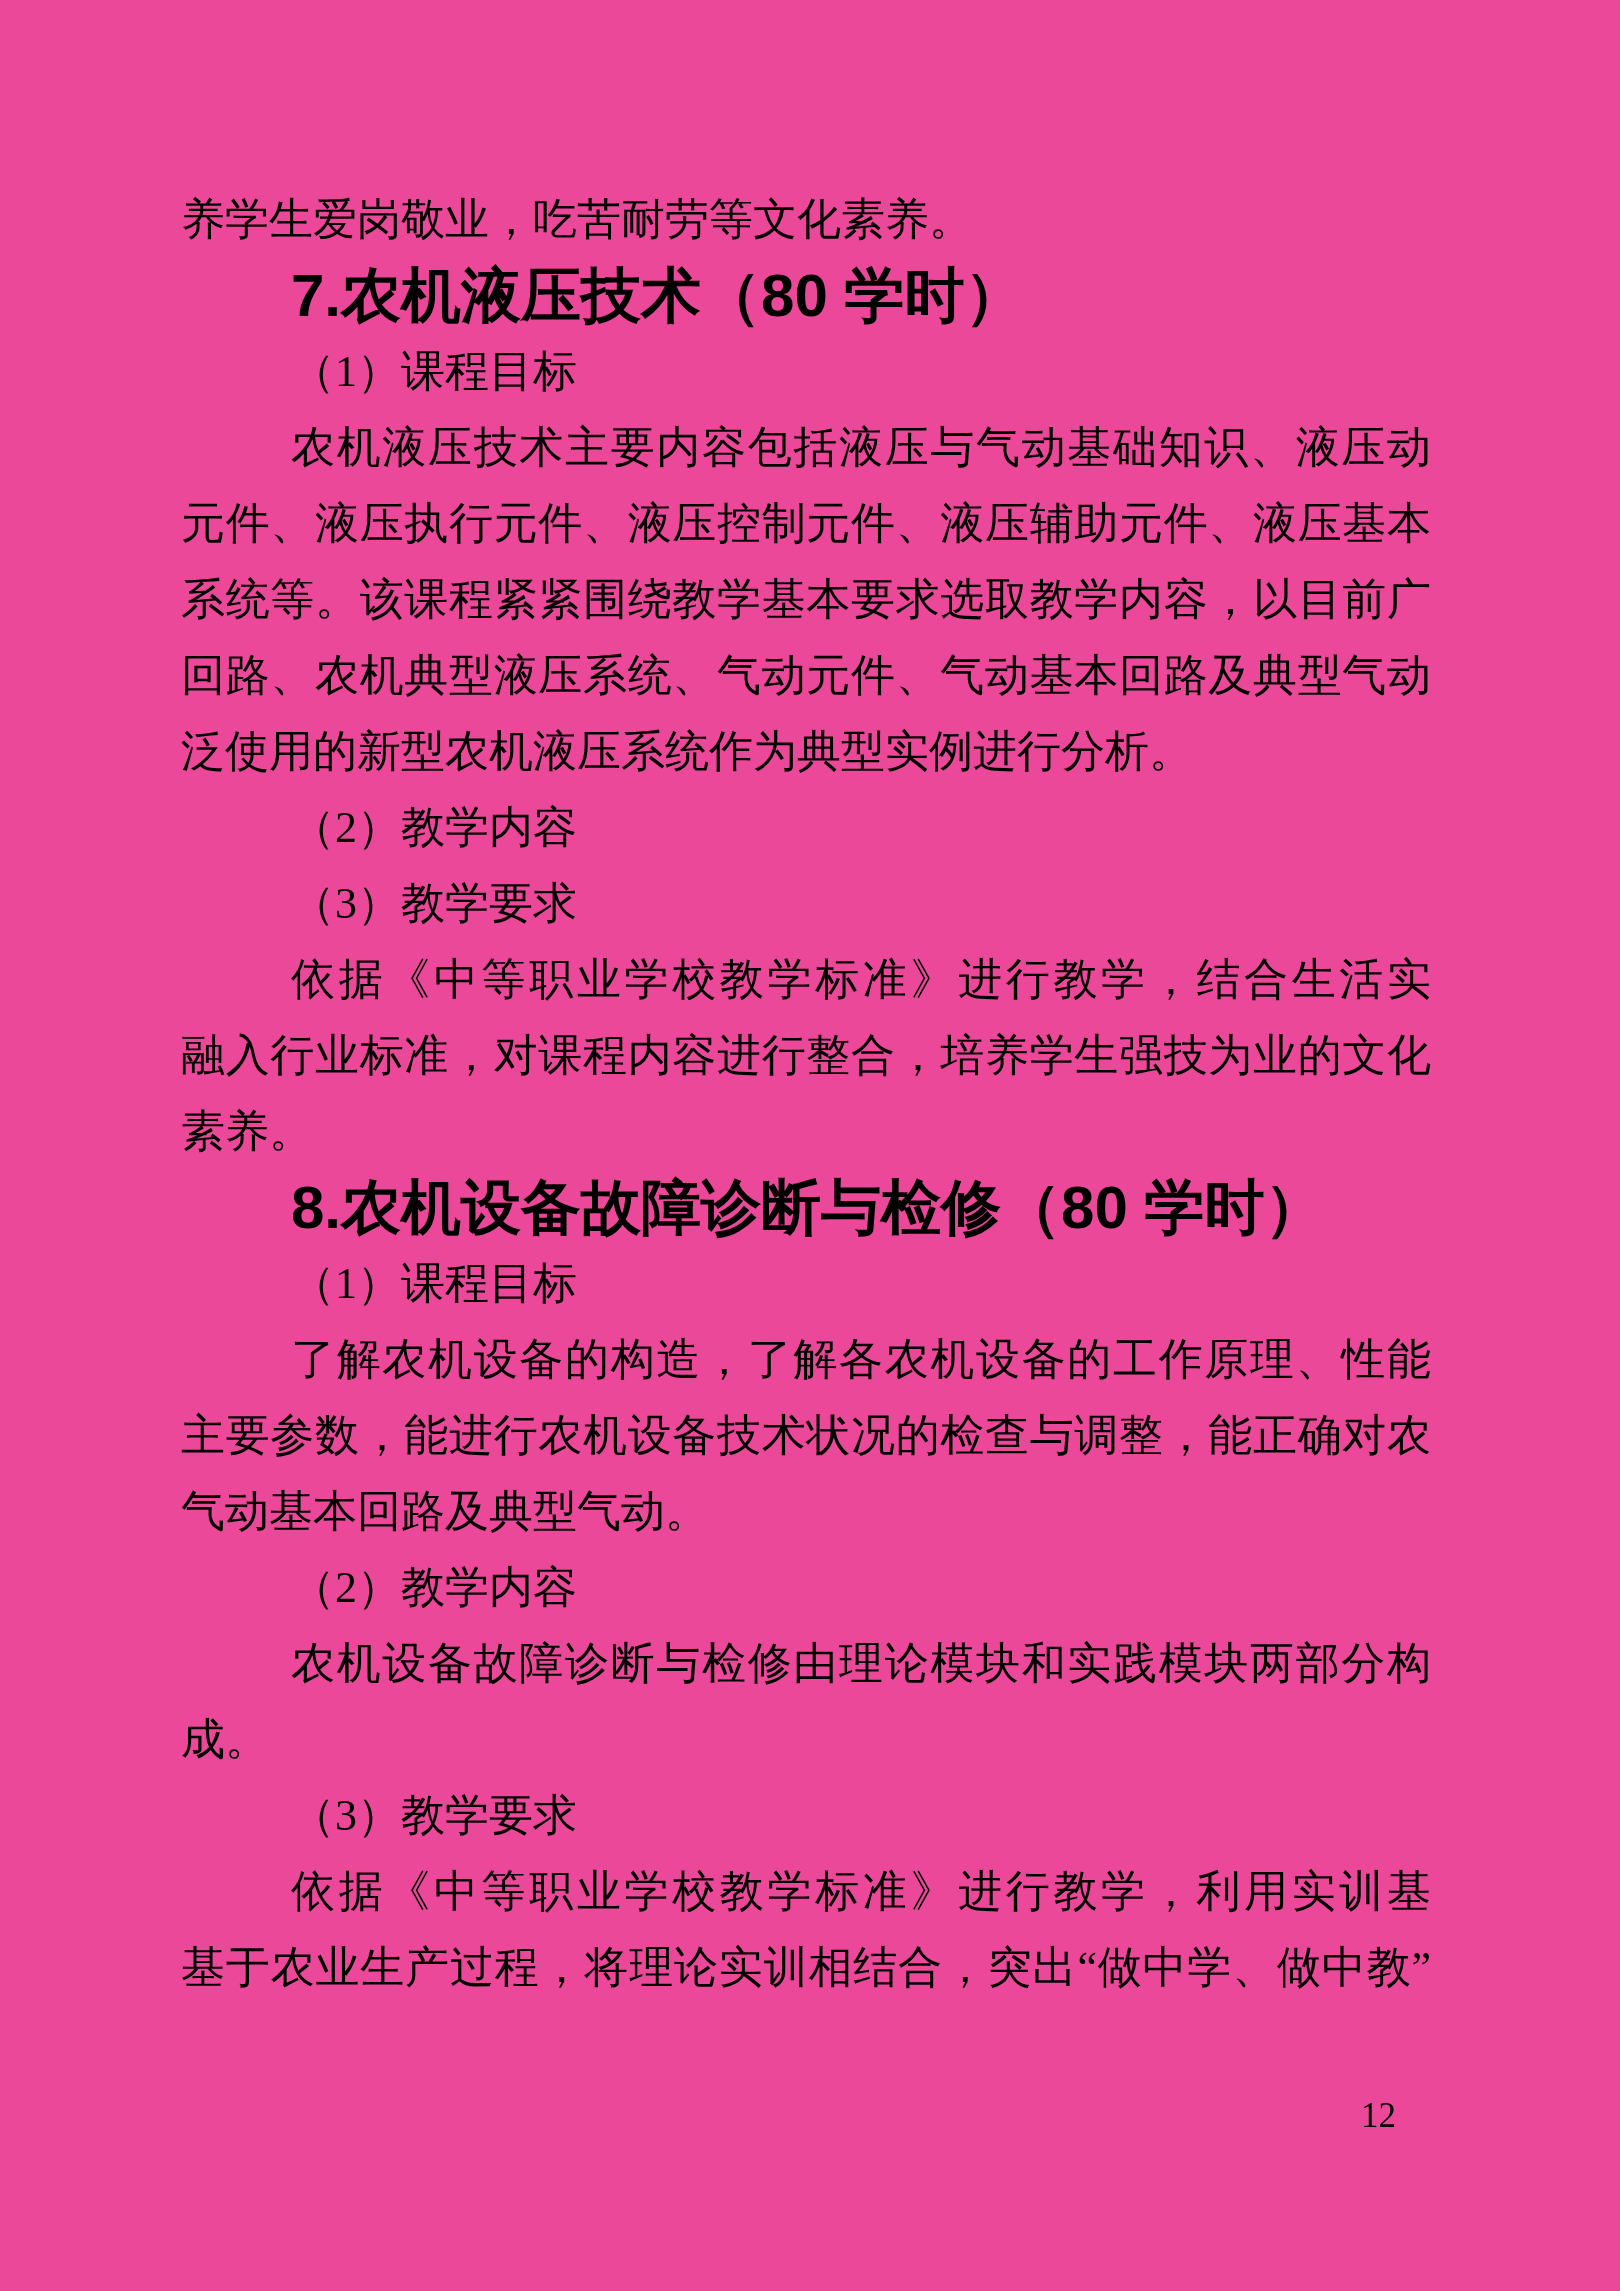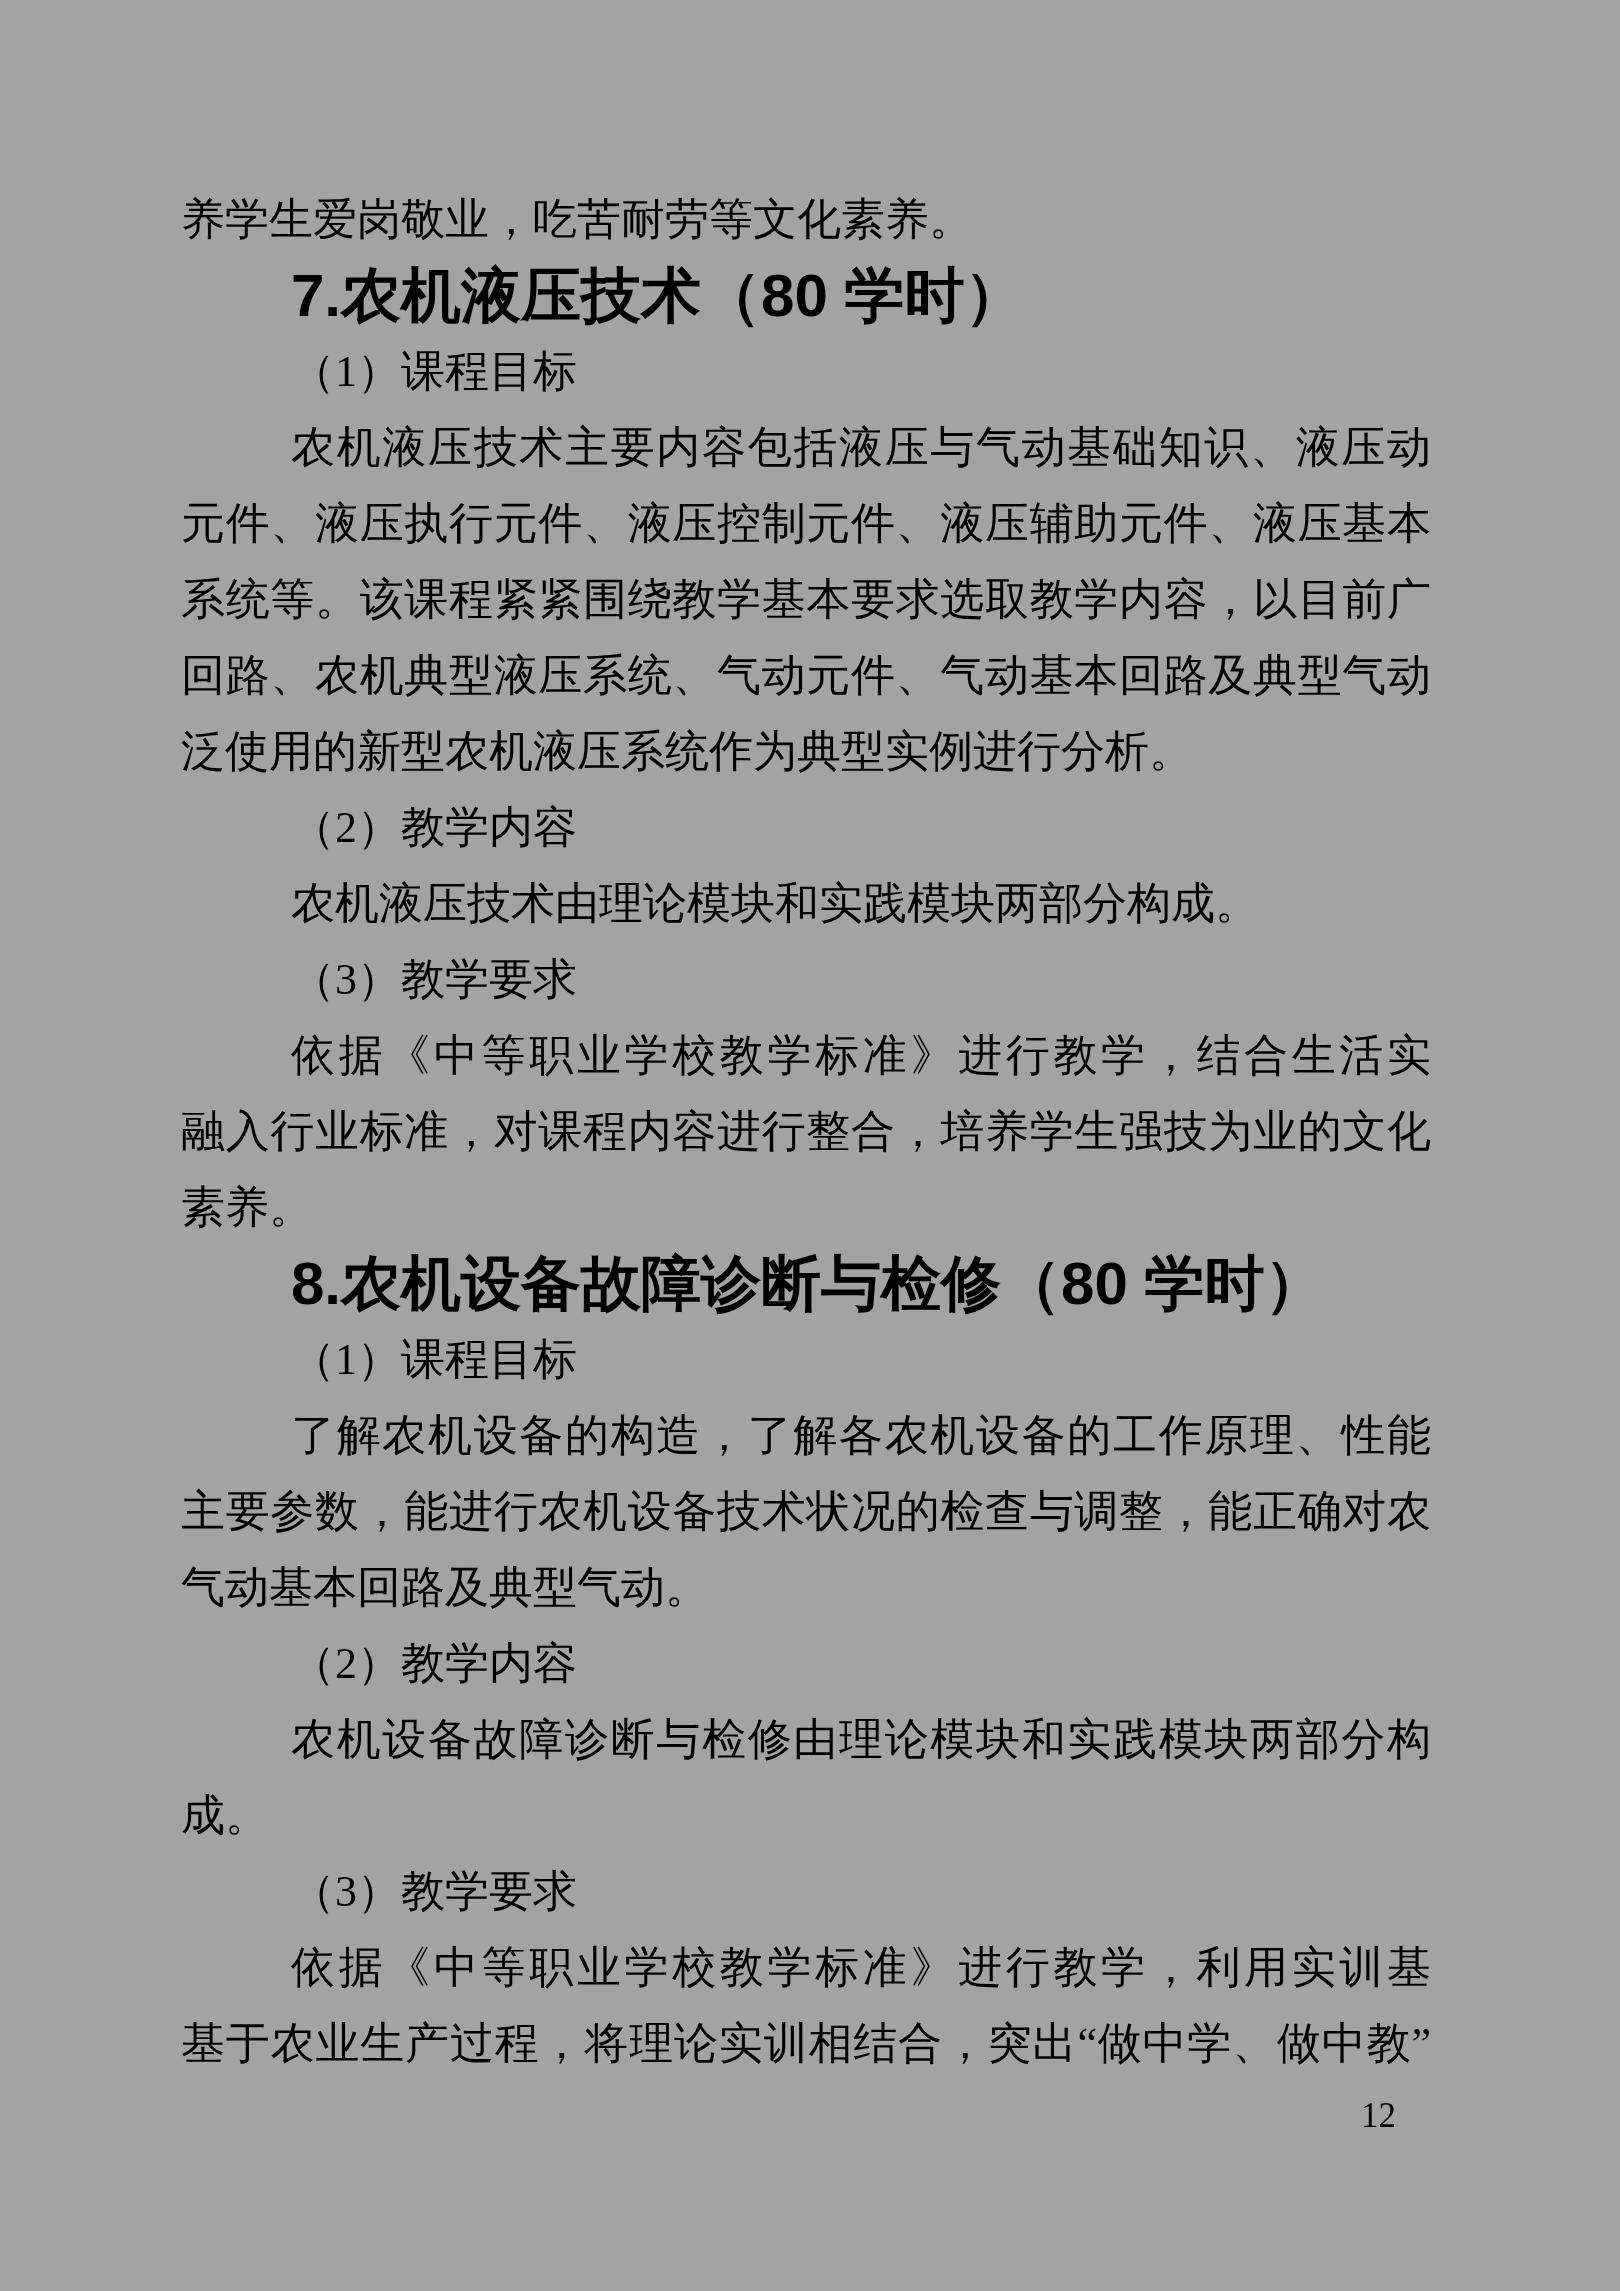--- a/index.html
+++ b/index.html
@@ -4,21 +4,21 @@
 <style>
   html, body {
     margin: 0;
     padding: 0;
     background: #ffffff;
   }
   .page {
     position: relative;
     width: 1620px;
     height: 2292px;
-    background: #a3a3a3;
+    background: #ec4899;
     overflow: hidden;
     font-family: "Liberation Serif", "DejaVu Serif", serif;
     color: #000000;
   }
   .textblock {
     position: absolute;
     left: 181px;
     top: 182px;
     width: 1250px;
   }
@@ -63,21 +63,20 @@
   <div class="textblock">
     <div class="line">养学生爱岗敬业，吃苦耐劳等文化素养。</div>
     <div class="line indent heading">7.农机液压技术（80 学时）</div>
     <div class="line indent">（1）课程目标</div>
     <div class="line indent j">农机液压技术主要内容包括液压与气动基础知识、液压动力</div>
     <div class="line j">元件、液压执行元件、液压控制元件、液压辅助元件、液压基本</div>
     <div class="line j">系统等。该课程紧紧围绕教学基本要求选取教学内容，以目前广</div>
     <div class="line j">回路、农机典型液压系统、气动元件、气动基本回路及典型气动</div>
     <div class="line">泛使用的新型农机液压系统作为典型实例进行分析。</div>
     <div class="line indent">（2）教学内容</div>
-    <div class="line indent">农机液压技术由理论模块和实践模块两部分构成。</div>
     <div class="line indent">（3）教学要求</div>
     <div class="line indent j">依据《中等职业学校教学标准》进行教学，结合生活实际，</div>
     <div class="line j">融入行业标准，对课程内容进行整合，培养学生强技为业的文化</div>
     <div class="line">素养。</div>
     <div class="line indent heading">8.农机设备故障诊断与检修（80 学时）</div>
     <div class="line indent">（1）课程目标</div>
     <div class="line indent j">了解农机设备的构造，了解各农机设备的工作原理、性能和</div>
     <div class="line j">主要参数，能进行农机设备技术状况的检查与调整，能正确对农</div>
     <div class="line">气动基本回路及典型气动。</div>
     <div class="line indent">（2）教学内容</div>

